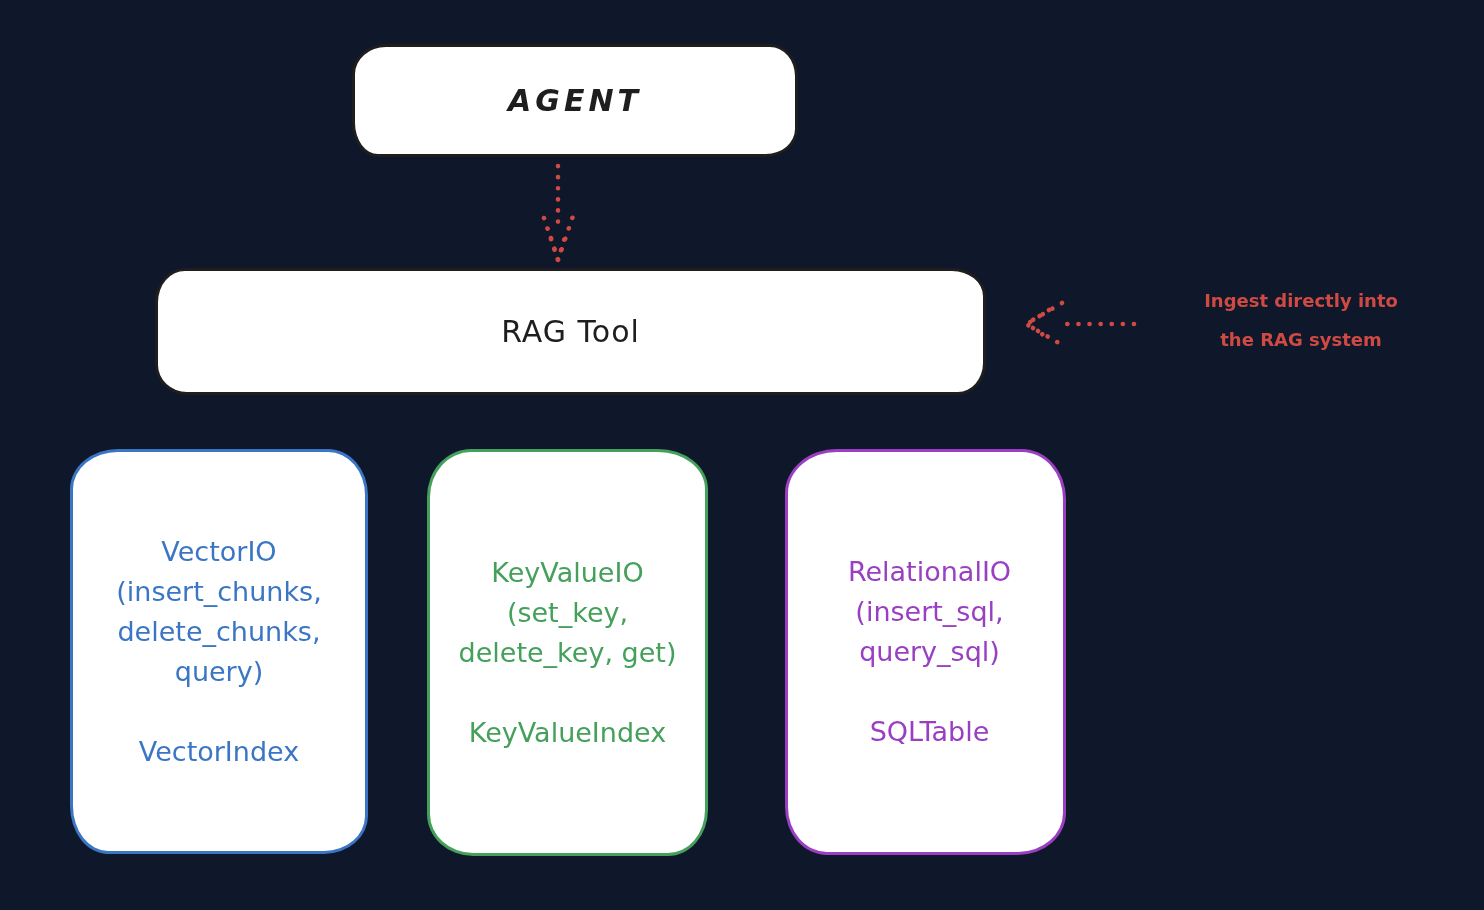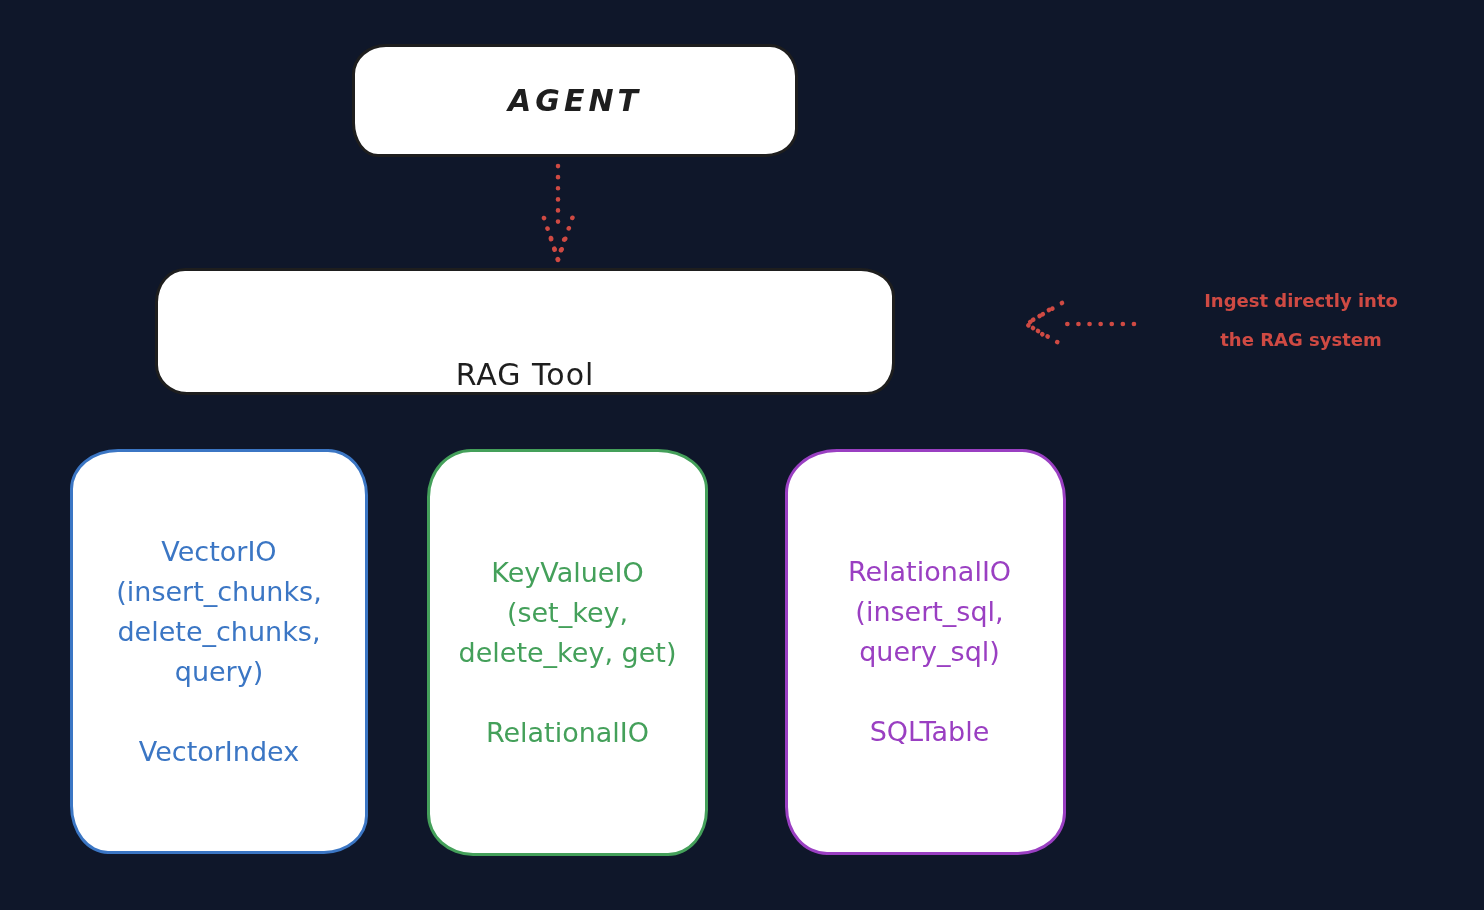--- a/index.html
+++ b/index.html
@@ -27,24 +27,23 @@
   .agent-box {
     left: 352px; top: 44px; width: 446px; height: 113px;
     border: 3.5px solid #1e1e1e;
     border-radius: 34px 28px 32px 26px / 30px 32px 28px 34px;
   }
   .agent-box .label {
     font-size: 30px; font-weight: bold; letter-spacing: 4px;
     font-style: italic;
   }
   .rag-box {
-    left: 155px; top: 268px; width: 740px; height: 127px;
+    left: 155px; top: 268px; width: 831px; height: 127px;
     border: 3.5px solid #1e1e1e;
     border-radius: 30px 34px 28px 32px / 34px 28px 32px 30px;
-    align-items: flex-end;
   }
   .rag-box .label { font-size: 30px; letter-spacing: 1px; }
 
   
   .io-box {
     top: 449px; height: 416px;
     border-width: 3.5px; border-style: solid;
     font-size: 27px; line-height: 40px;
   }
   .io-box .label { font-weight: 500; }
@@ -120,21 +119,21 @@
 query)
 
 VectorIndex</div>
   </div>
 
   <div class="shape io-box keyvalue-box">
     <div class="label">KeyValueIO
 (set_key,
 delete_key, get)
 
-RelationalIO</div>
+KeyValueIndex</div>
   </div>
 
   <div class="shape io-box relational-box">
     <div class="label">RelationalIO
 (insert_sql,
 query_sql)
 
 SQLTable</div>
   </div>
 

